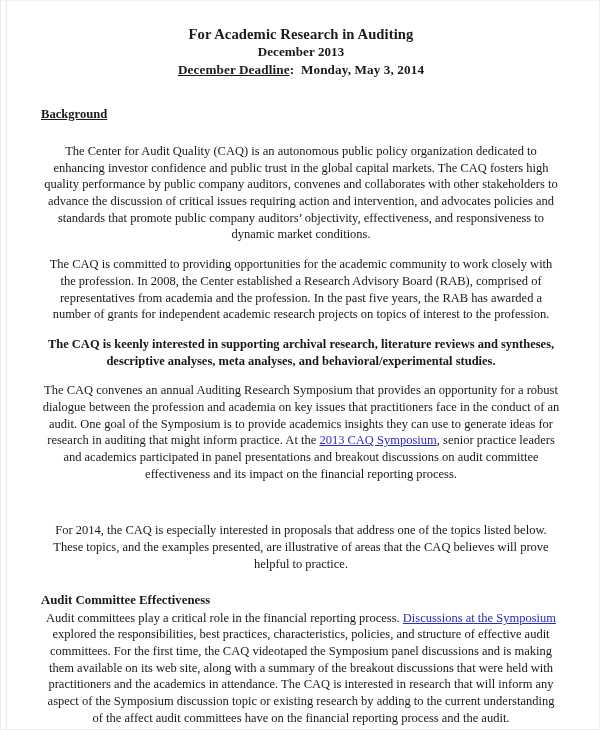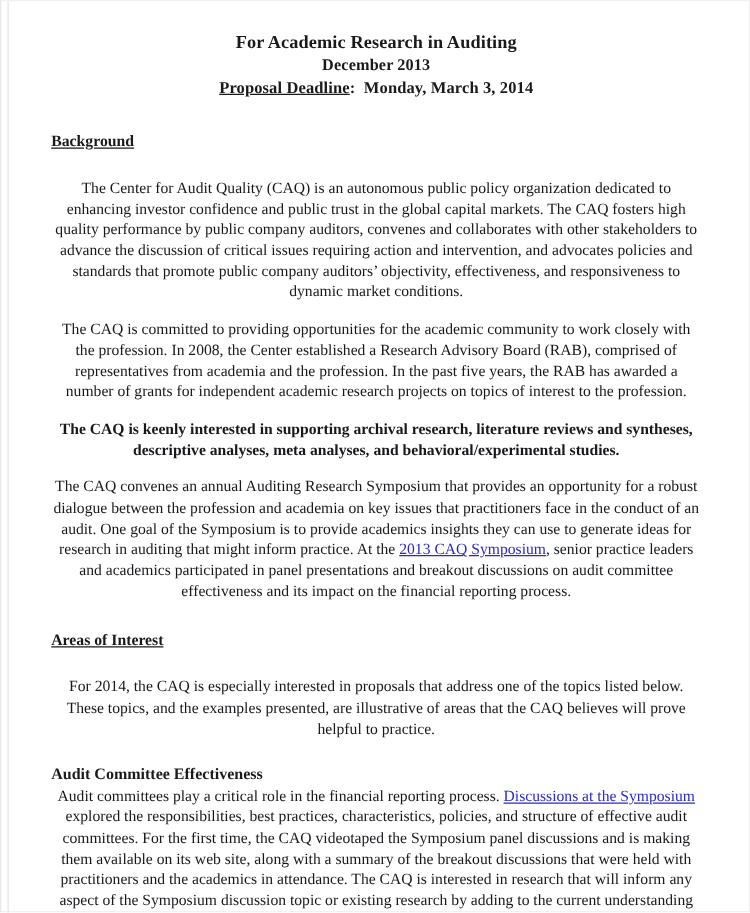--- a/index.html
+++ b/index.html
@@ -117,21 +117,21 @@
 
 <div id="document-page">
 
   <div id="page-edge-line"></div>
 
   <div id="content-area">
 
     <div id="doc-header">
       <div class="header-line" id="header-title-line">For Academic Research in Auditing</div>
       <div class="header-line" id="header-date-line">December 2013</div>
-      <div class="header-line" id="header-deadline-line"><span id="deadline-label">Proposal Deadline</span><span>:</span>&nbsp;&nbsp;<span>Monday, March 3, 2014</span></div>
+      <div class="header-line" id="header-deadline-line"><span id="deadline-label">December Deadline</span><span>:</span>&nbsp;&nbsp;<span>Monday, May 3, 2014</span></div>
     </div>
 
     <div id="background-heading-wrap">
       <span class="section-heading">Background</span>
     </div>
 
     <div class="spacer-lg"></div>
 
     <p class="body-paragraph">The Center for Audit Quality (CAQ) is an autonomous public policy organization dedicated to enhancing investor confidence and public trust in the global capital markets.  The CAQ fosters high quality performance by public company auditors, convenes and collaborates with other stakeholders to advance the discussion of critical issues requiring action and intervention, and advocates policies and standards that promote public company auditors’ objectivity, effectiveness, and responsiveness to dynamic market conditions.</p>
 
@@ -142,23 +142,20 @@
     <div class="spacer-md"></div>
 
     <p class="body-paragraph bold-paragraph">The CAQ is keenly interested in supporting archival research, literature reviews and syntheses, descriptive analyses, meta analyses, and behavioral/experimental studies.</p>
 
     <div class="spacer-md"></div>
 
     <p class="body-paragraph"><span>The CAQ convenes an annual Auditing Research Symposium that provides an opportunity for a robust dialogue between the profession and academia on key issues that practitioners face in the conduct of an audit.    One goal of the Symposium is to provide academics insights they can use to generate ideas for research in auditing that might inform practice.   At the </span><a class="doc-link" href="#">2013 CAQ Symposium</a><span>, senior practice leaders and academics participated in panel presentations and breakout discussions on audit committee effectiveness and its impact on the financial reporting process.</span></p>
 
     <div class="spacer-lg"></div>
 
-    <div id="areas-heading-wrap">
-      <span class="section-heading">Areas of Interest</span>
-    </div>
 
     <div class="spacer-lg"></div>
 
     <p class="body-paragraph">For 2014, the CAQ is especially interested in proposals that address one of the topics listed below.  These topics, and the examples presented, are illustrative of areas that the CAQ believes will prove helpful to practice.</p>
 
     <div class="spacer-lg"></div>
 
     <span class="subsection-heading">Audit Committee Effectiveness</span>
 
     <p class="body-paragraph"><span>Audit committees play a critical role in the financial reporting process.  </span><a class="doc-link" href="#">Discussions at the Symposium</a><span> explored the responsibilities, best practices, characteristics, policies, and structure of effective  audit committees.  For the first time, the CAQ videotaped the Symposium panel discussions and is making them available on its web site, along with a summary of the breakout discussions that were held with practitioners and the academics in attendance.   The CAQ is interested in research that will inform any aspect of the Symposium discussion topic or existing research by adding to the current understanding of the affect audit committees have on the financial reporting process and the audit.</span></p>

